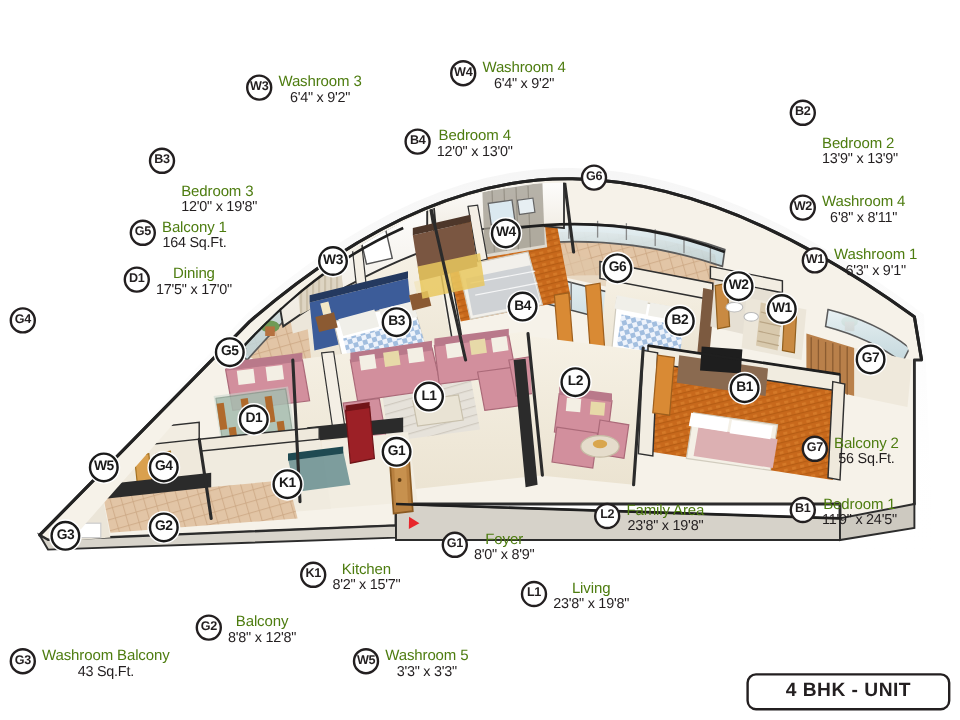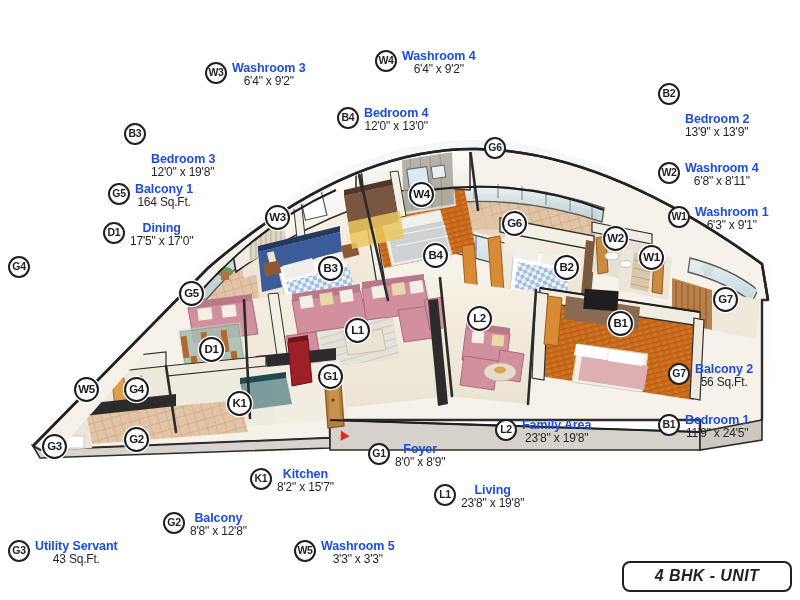--- a/index.html
+++ b/index.html
@@ -50,23 +50,23 @@
     font-family: "Liberation Sans", sans-serif;
   }
   .calltext {
     display: flex;
     flex-direction: column;
     line-height: 1.06;
     padding-top: 0px;
   }
   .cname {
     font-size: 12.5px;
-    font-weight: 700;
+    font-weight: 400;
     letter-spacing: -0.1px;
-    color: #1d4ed8;
+    color: #4d7c0f;
   }
   .cdim {
     font-size: 12px;
     font-weight: 400;
     letter-spacing: -0.2px;
     color: #231f20;
   }
   .calltext.ctr { align-items: center; }
   .calltext.lft { align-items: flex-start; margin-top: 30px; }
 
@@ -87,21 +87,20 @@
     font-family: "Liberation Sans", sans-serif;
   }
 
   
   #title-block {
     position: absolute;
     right: 8px;
     bottom: 8px;
     width: 170px;
     text-align: center;
-    font-style: italic;
   }
   #unit-pill {
     border: 2.4px solid #231f20;
     border-radius: 8px;
     padding: 4px 0 5px;
     font-size: 16px;
     font-weight: bold;
     letter-spacing: 0.4px;
     color: #231f20;
     background: #ffffff;
@@ -626,21 +625,21 @@
       <div class="callout" style="left: 294px; top: 540px;">
         <div class="badge">W5</div>
         <div class="calltext ctr">
           <div class="cname">Washroom 5</div>
           <div class="cdim">3'3" x 3'3"</div>
         </div>
       </div>
       <div class="callout" style="left: 8px; top: 540px;">
         <div class="badge">G3</div>
         <div class="calltext ctr">
-          <div class="cname">Utility Servant</div>
+          <div class="cname">Washroom Balcony</div>
           <div class="cdim">43 Sq.Ft.</div>
         </div>
       </div>
     </div>
 
   <div id="title-block">
     <div id="unit-pill">4 BHK - UNIT</div>
   </div>
 
 </div>

